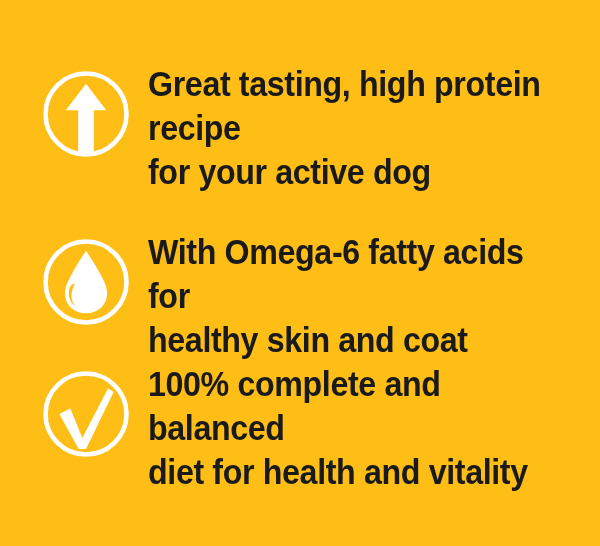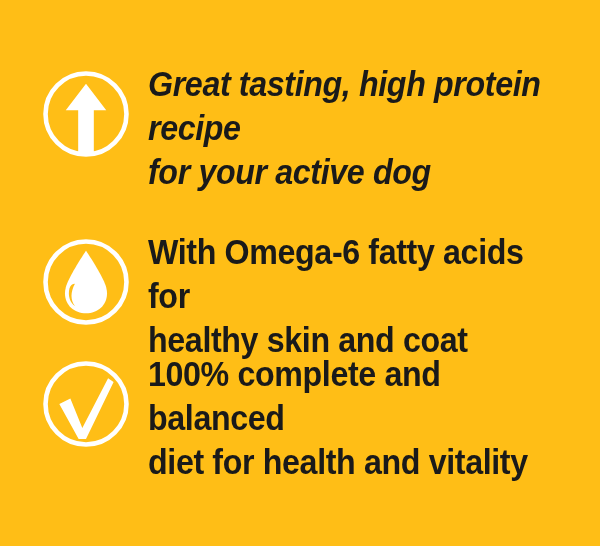--- a/index.html
+++ b/index.html
@@ -24,23 +24,23 @@
 
   .feature-row {
     position: absolute;
     left: 0;
     width: 600px;
     display: flex;
     flex-direction: row;
     align-items: flex-start;
   }
 
-  #feature-row-1 { top: 62px; font-style: italic; }
+  #feature-row-1 { top: 62px; }
   #feature-row-2 { top: 230px; }
-  #feature-row-3 { top: 352px; }
+  #feature-row-3 { top: 362px; }
 
   .icon-cell {
     width: 148px;
     flex: 0 0 148px;
     display: flex;
     align-items: flex-start;
     justify-content: flex-start;
     padding-left: 40px;
     box-sizing: border-box;
     padding-top: 6px;

